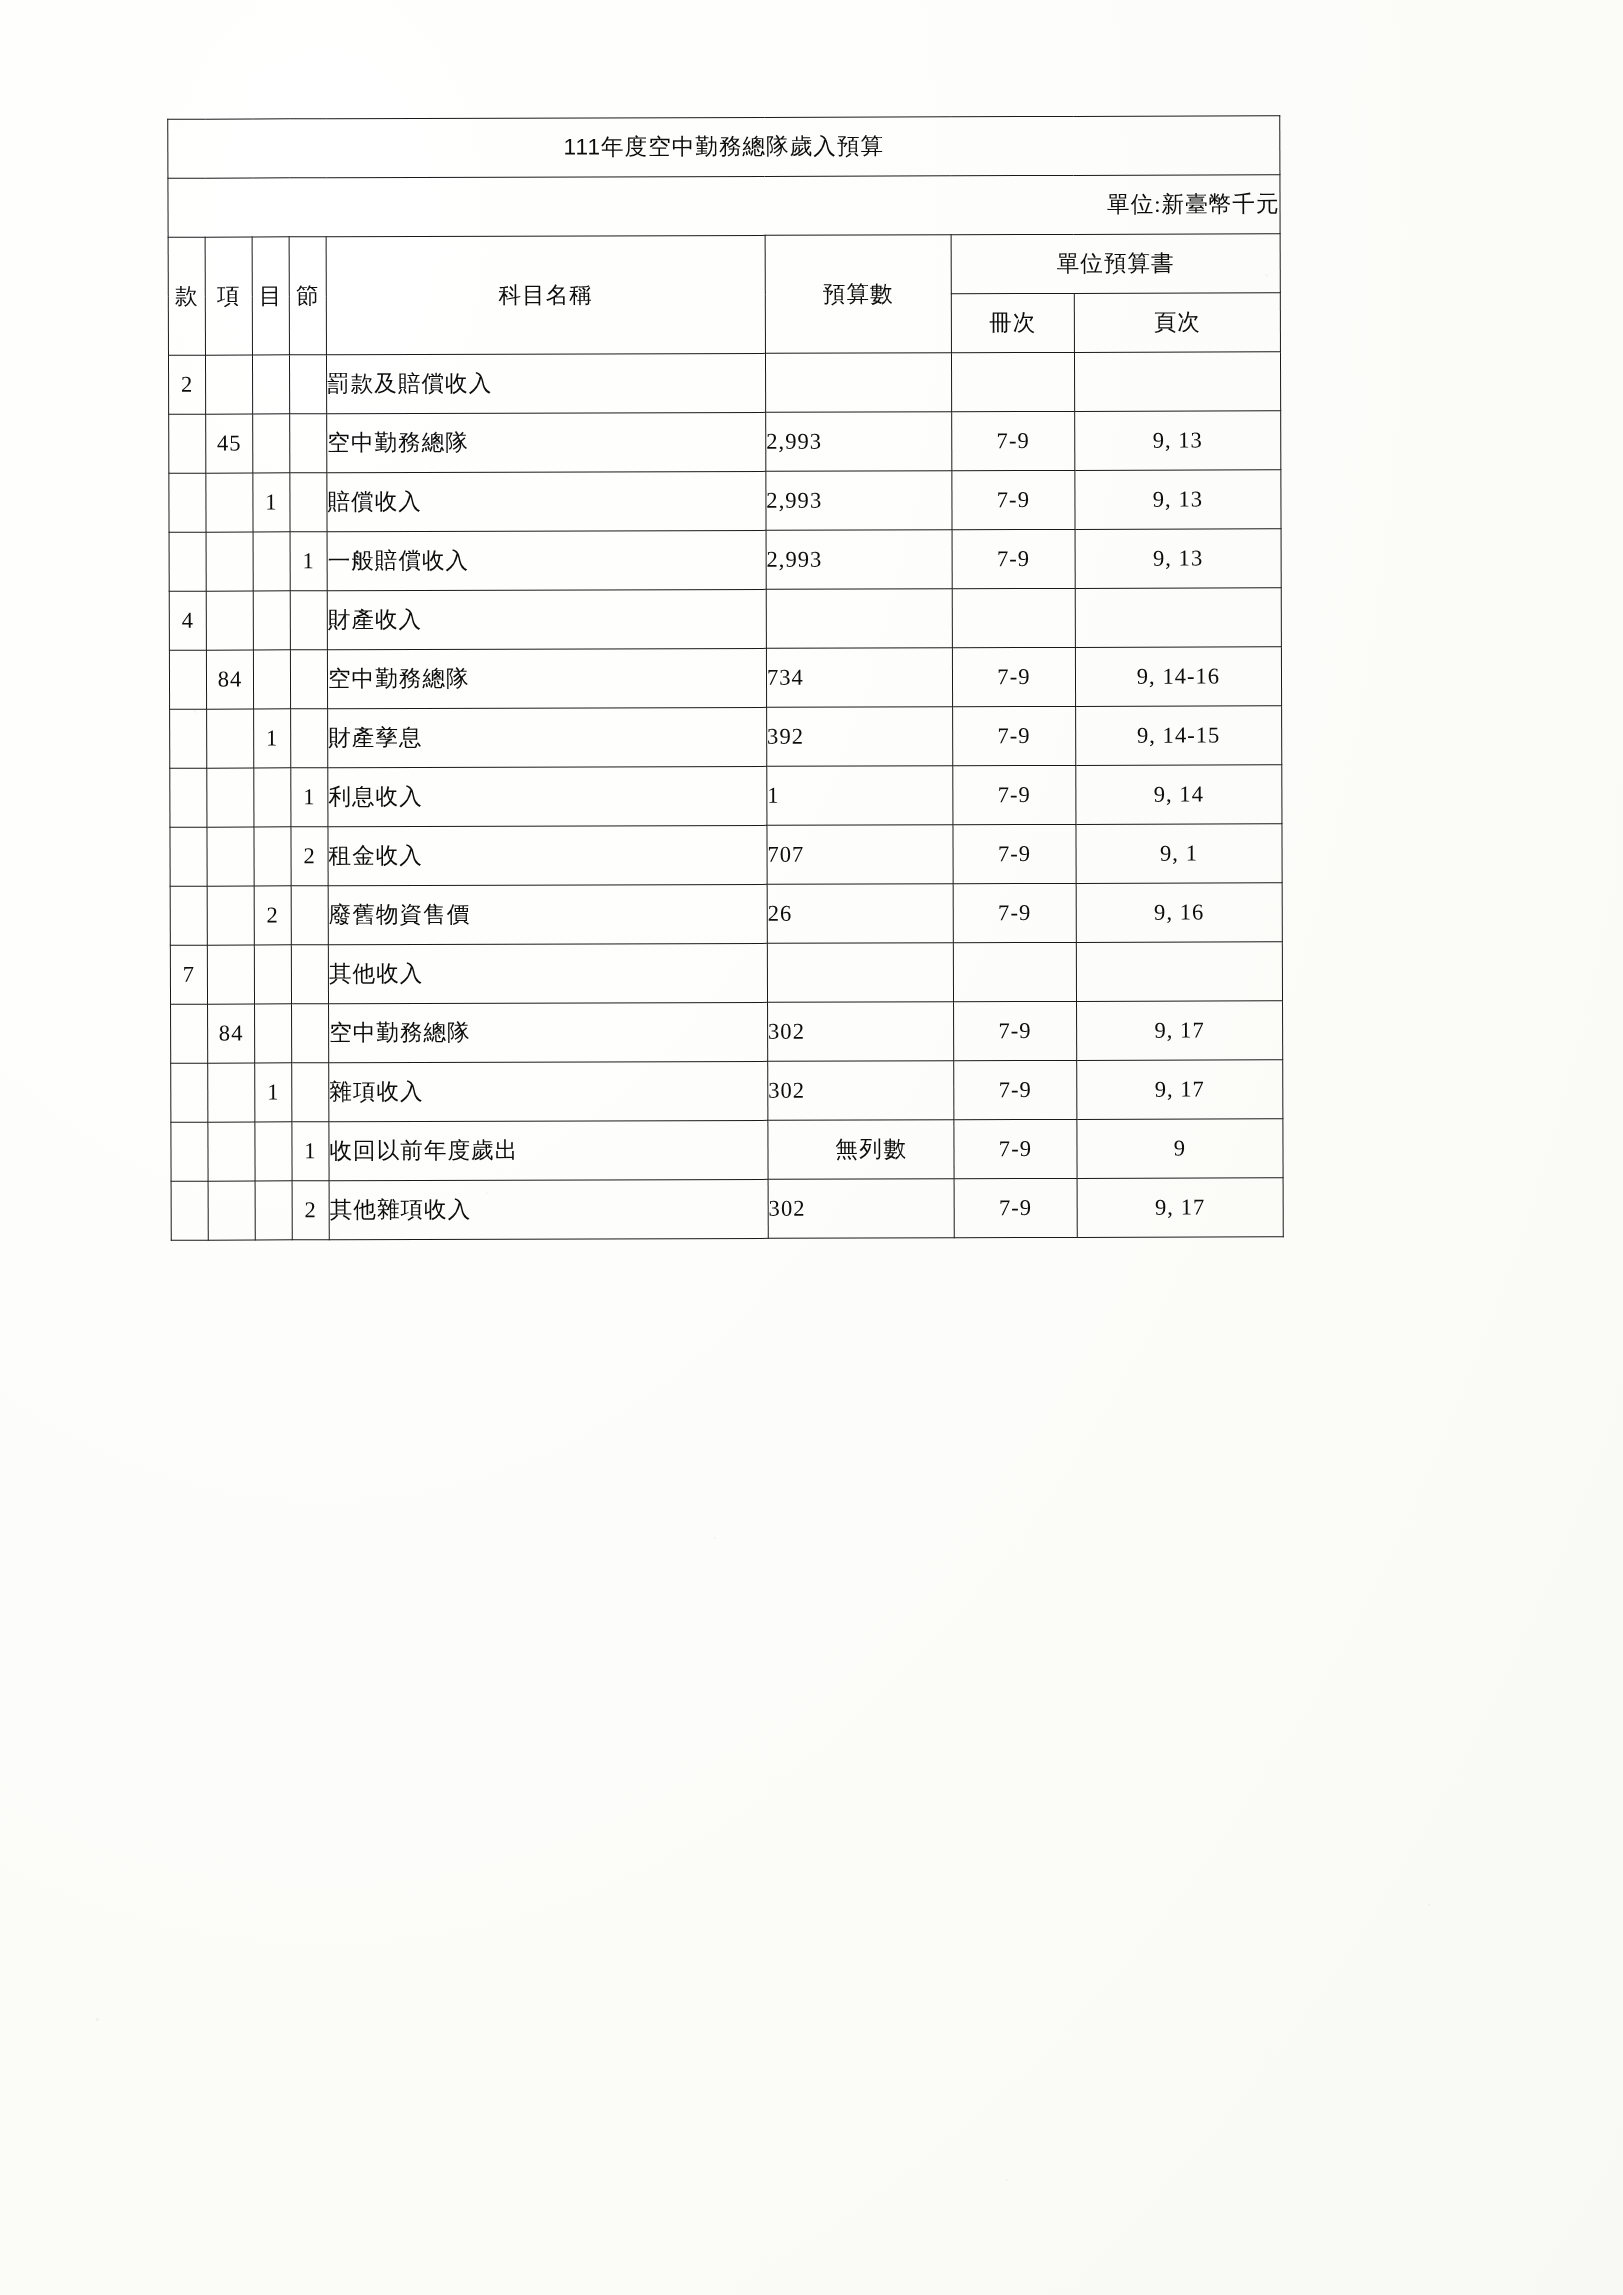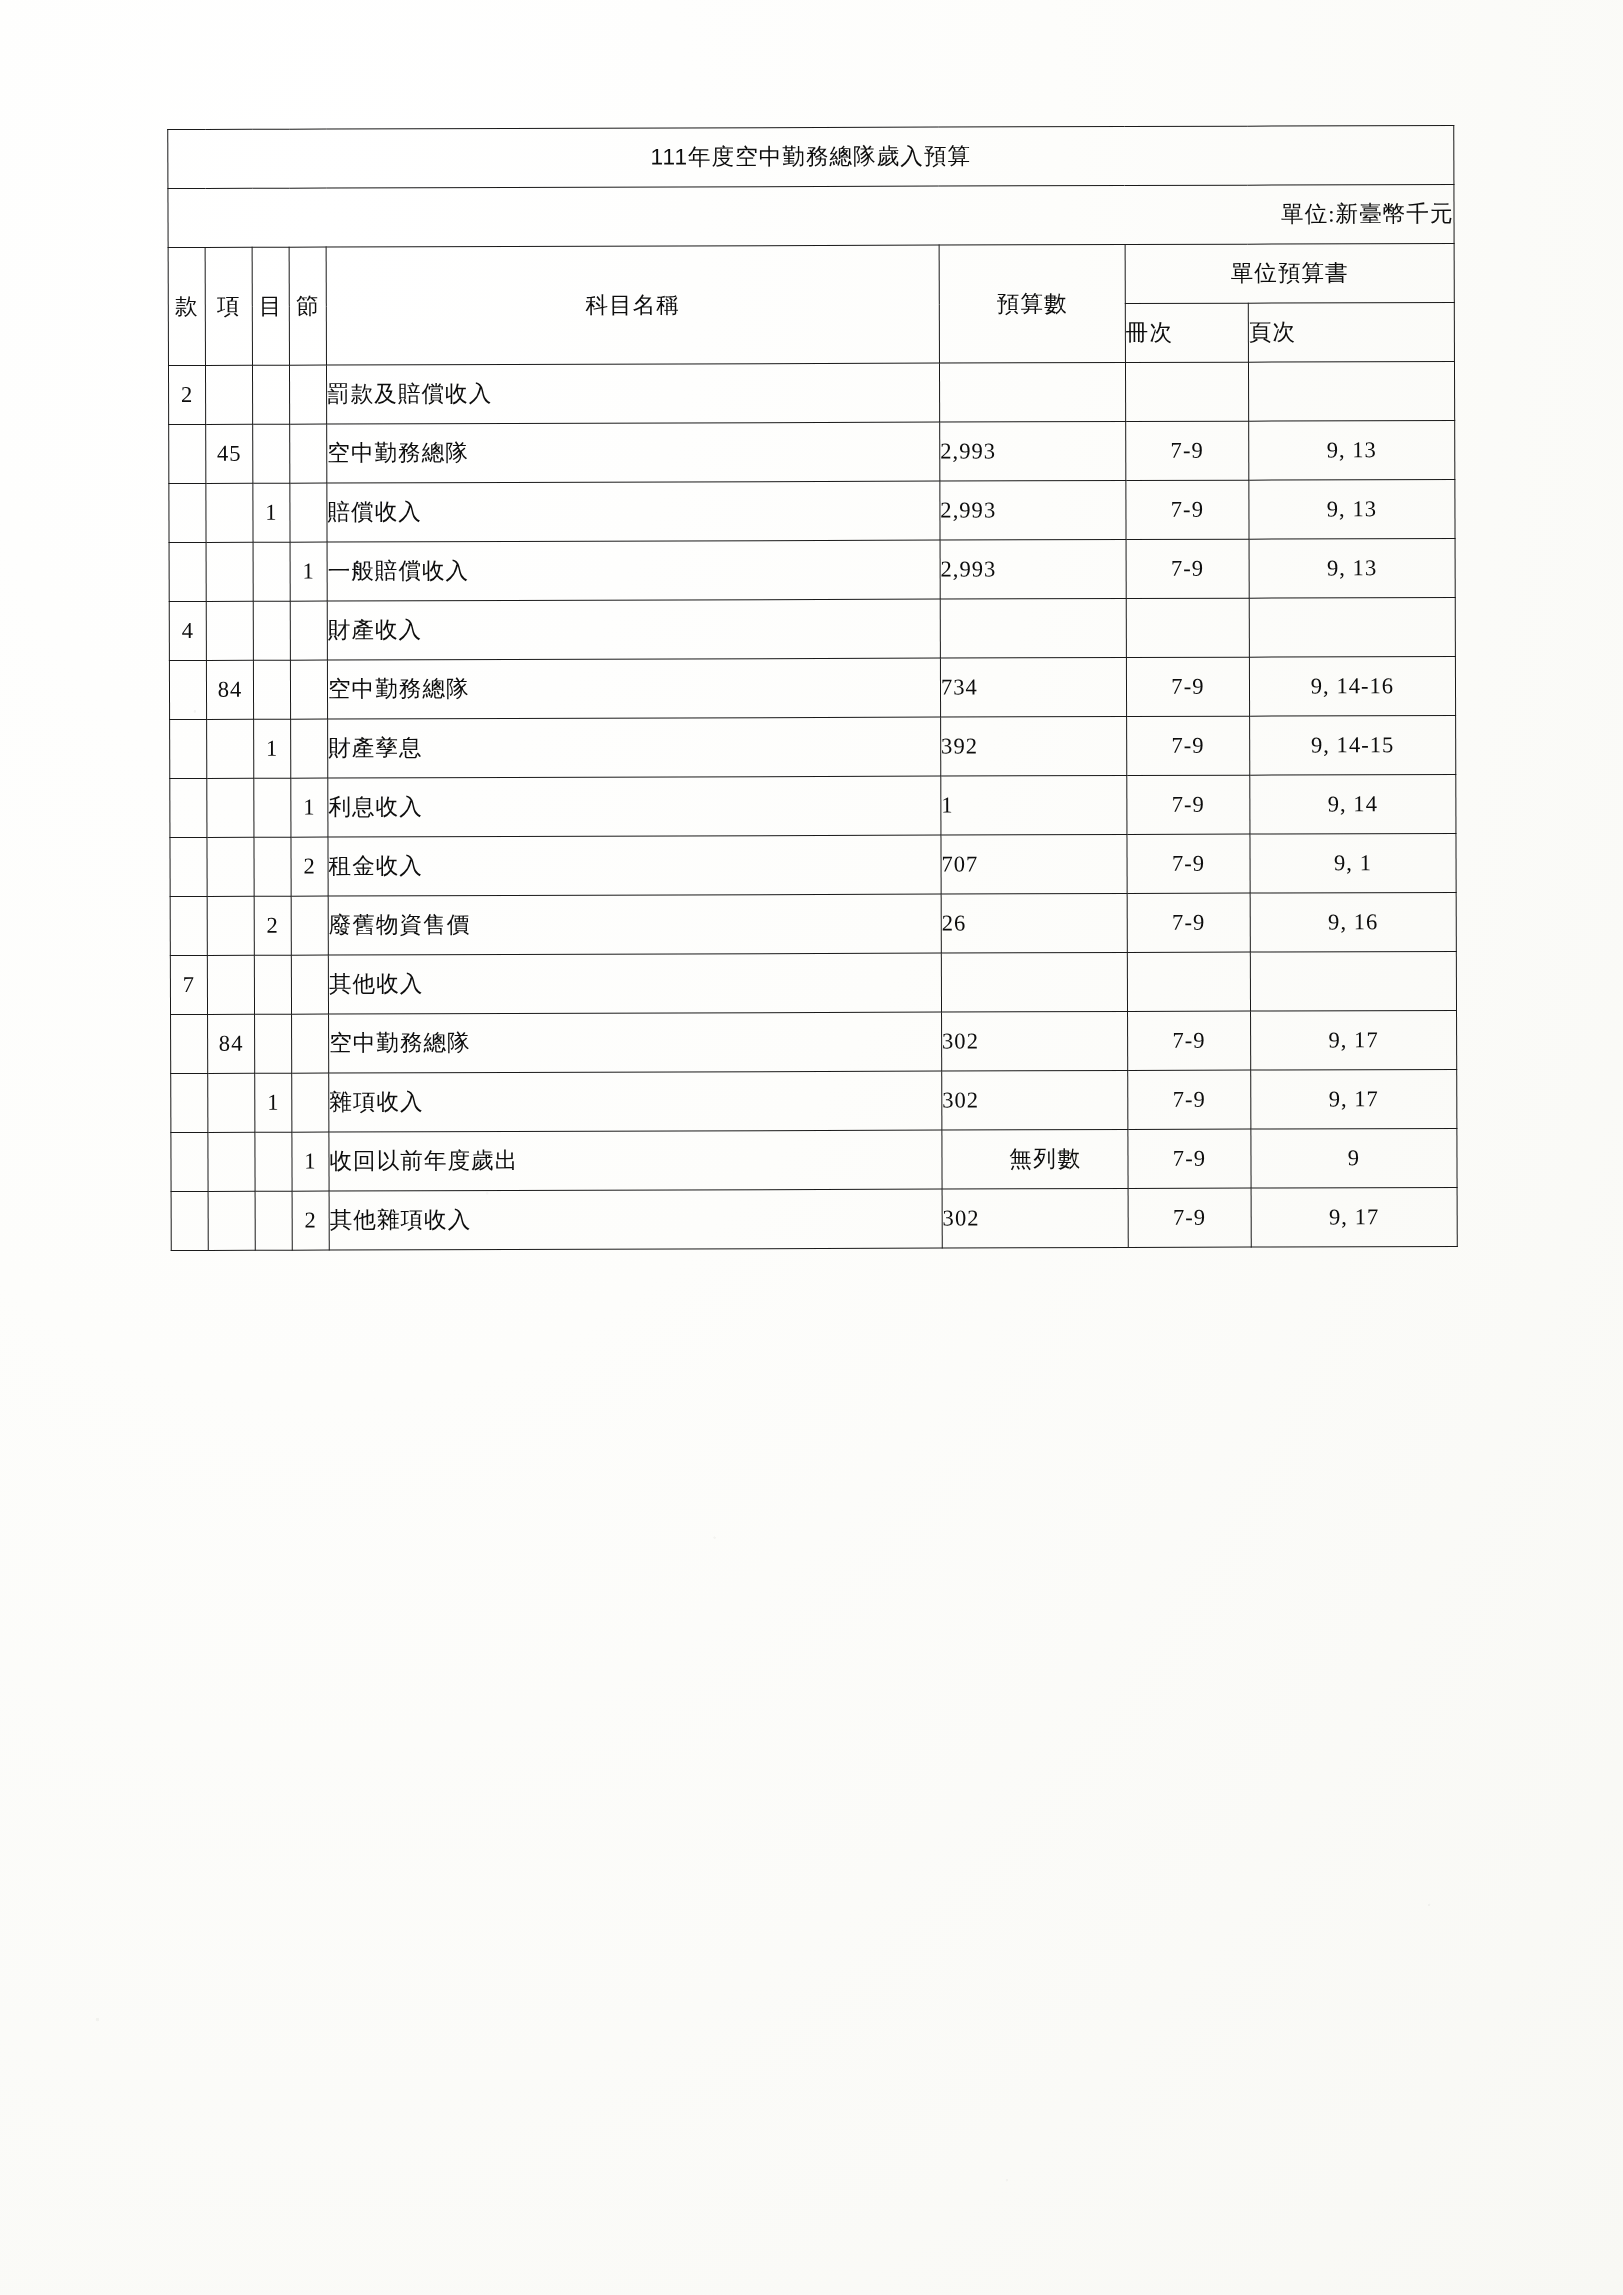--- a/index.html
+++ b/index.html
@@ -33,22 +33,22 @@
       radial-gradient(circle at 44% 67%, rgba(150,150,140,0.22) 0 1px, transparent 1.5px),
       radial-gradient(circle at 88% 83%, rgba(150,150,140,0.25) 0 1px, transparent 1.5px),
       radial-gradient(circle at 6% 88%, rgba(150,150,140,0.25) 0 1.5px, transparent 2px),
       radial-gradient(circle at 62% 95%, rgba(150,150,140,0.20) 0 1px, transparent 1.5px),
       radial-gradient(circle at 30% 52%, rgba(150,150,140,0.18) 0 1px, transparent 1.5px);
   }
 
   .doc {
     position: absolute;
     left: 169px;
-    top: 127px;
-    width: 1287px;
+    top: 117px;
+    width: 1113px;
     border-radius: 28px;
   }
 
   table.budget {
     border-collapse: collapse;
     width: 100%;
     table-layout: fixed;
     transform: rotate(-0.18deg);
   }
   table.budget td, table.budget th {
@@ -77,20 +77,21 @@
     height: 65px;
     padding-right: 29px;
   }
 
   .hdr {
     text-align: center;
     font-size: 23.5px;
     letter-spacing: 2px;
   }
   .hdr-narrow {
+    text-align: center;
     font-size: 22.6px;
     letter-spacing: 0;
   }
 
   .col-code {
     text-align: center;
     font-size: 22.6px;
     letter-spacing: 0;
   }
   .col-name {

